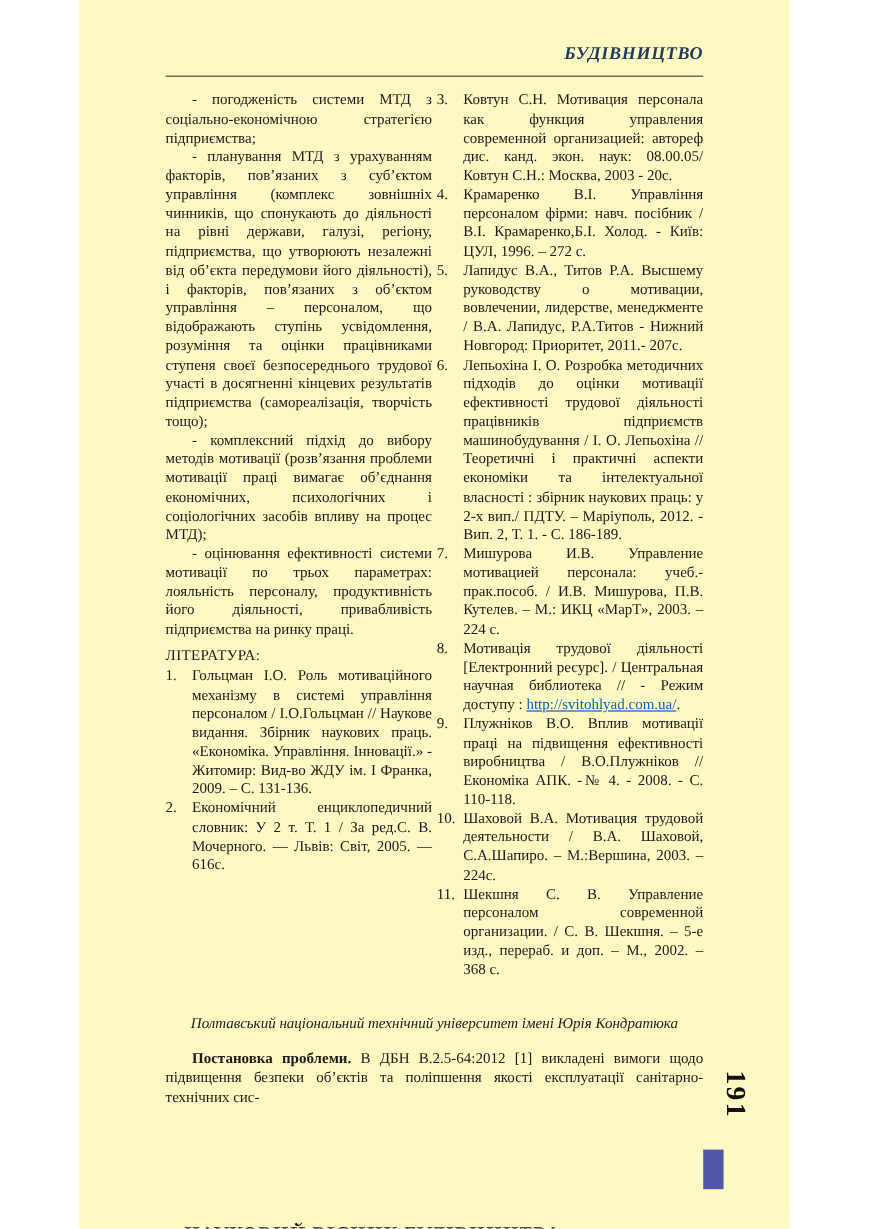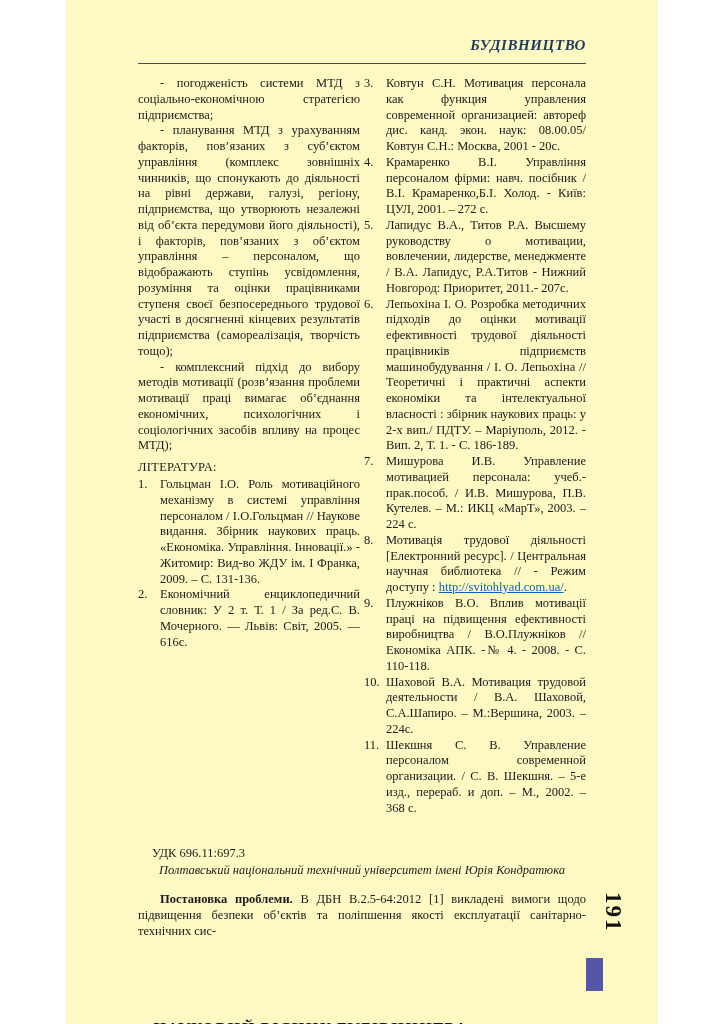--- a/index.html
+++ b/index.html
@@ -80,41 +80,42 @@
     <div class="header-row">
       <span class="header-title">БУДІВНИЦТВО</span>
     </div>
     <div class="header-rule"></div>
 
     <div class="two-col">
       <div class="col">
         <p class="body-par">- погодженість системи МТД з соціально-економічною стратегією підприємства;</p>
         <p class="body-par">- планування МТД з урахуванням факторів, пов’язаних з суб’єктом управління (комплекс зовнішніх чинників, що спонукають до діяльності на рівні держави, галузі, регіону, підприємства, що утворюють незалежні від об’єкта передумови його діяльності), і факторів, пов’язаних з об’єктом управління – персоналом, що відображають ступінь усвідомлення, розуміння та оцінки працівниками ступеня своєї безпосереднього трудової участі в досягненні кінцевих результатів підприємства (самореалізація, творчість тощо);</p>
         <p class="body-par">- комплексний підхід до вибору методів мотивації (розв’язання проблеми мотивації праці вимагає об’єднання економічних, психологічних і соціологічних засобів впливу на процес МТД);</p>
+        <p class="body-par">- оцінювання ефективності системи мотивації по трьох параметрах: лояльність персоналу, продуктивність його діяльності, привабливість підприємства на ринку праці.</p>
 
         <div class="lit-heading">ЛІТЕРАТУРА:</div>
 
         <div class="ref">
           <span class="ref-num">1.</span>
           <span class="ref-text">Гольцман І.О. Роль мотиваційного механізму в системі управління персоналом / І.О.Гольцман // Наукове видання. Збірник наукових праць. «Економіка. Управління. Інновації.» - Житомир: Вид-во ЖДУ ім. І Франка, 2009. – С. 131-136.</span>
         </div>
         <div class="ref">
           <span class="ref-num">2.</span>
           <span class="ref-text">Економічний енциклопедичний словник: У 2 т. Т. 1 / За ред.С. В. Мочерного. — Львів: Світ, 2005. — 616с.</span>
         </div>
       </div>
 
       <div class="col">
         <div class="ref">
           <span class="ref-num">3.</span>
-          <span class="ref-text">Ковтун С.Н. Мотивация персонала как функция управления современной организацией: автореф дис. канд. экон. наук: 08.00.05/ Ковтун С.Н.: Москва, 2001 - 20с.</span>
+          <span class="ref-text">Ковтун С.Н. Мотивация персонала как функция управления современной организацией: автореф дис. канд. экон. наук: 08.00.05/ Ковтун С.Н.: Москва, 2003 - 20с.</span>
         </div>
         <div class="ref">
           <span class="ref-num">4.</span>
-          <span class="ref-text">Крамаренко В.І. Управління персоналом фірми: навч. посібник / В.І. Крамаренко,Б.І. Холод. - Київ: ЦУЛ, 2001. – 272 с.</span>
+          <span class="ref-text">Крамаренко В.І. Управління персоналом фірми: навч. посібник / В.І. Крамаренко,Б.І. Холод. - Київ: ЦУЛ, 1996. – 272 с.</span>
         </div>
         <div class="ref">
           <span class="ref-num">5.</span>
           <span class="ref-text">Лапидус В.А., Титов Р.А. Высшему руководству о мотивации, вовлечении, лидерстве, менеджменте / В.А. Лапидус, Р.А.Титов - Нижний Новгород: Приоритет, 2011.- 207с.</span>
         </div>
         <div class="ref">
           <span class="ref-num">6.</span>
           <span class="ref-text">Лепьохіна І. О. Розробка методичних підходів до оцінки мотивації ефективності трудової діяльності працівників підприємств машинобудування / І. О. Лепьохіна // Теоретичні і практичні аспекти економіки та інтелектуальної власності : збірник наукових праць: у 2-х вип./ ПДТУ. – Маріуполь, 2012. - Вип. 2, Т. 1. - С. 186-189.</span>
         </div>
         <div class="ref">
@@ -134,21 +135,20 @@
           <span class="ref-text">Шаховой В.А. Мотивация трудовой деятельности / В.А. Шаховой, С.А.Шапиро. – М.:Вершина, 2003. –224с.</span>
         </div>
         <div class="ref">
           <span class="ref-num">11.</span>
           <span class="ref-text">Шекшня С. В. Управление персоналом современной организации. / С. В. Шекшня. – 5-е изд., перераб. и доп. – М., 2002. – 368 с.</span>
         </div>
       </div>
     </div>
 
     <div class="new-article">
-      <div class="udk">УДК 696.11:697.3</div>
       <div class="affiliation">Полтавський національний технічний університет імені Юрія Кондратюка</div>
 
       <div class="two-col intro-cols">
         <div class="col">
           <p class="body-par"><span class="bold-run">Постановка проблеми.</span><span> В ДБН В.2.5-64:2012 [1] викладені вимоги щодо підвищення безпеки об’єктів та поліпшення якості експлуатації санітарно-технічних сис-</span></p>
         </div>
       </div>
     </div>
 
   </div>

